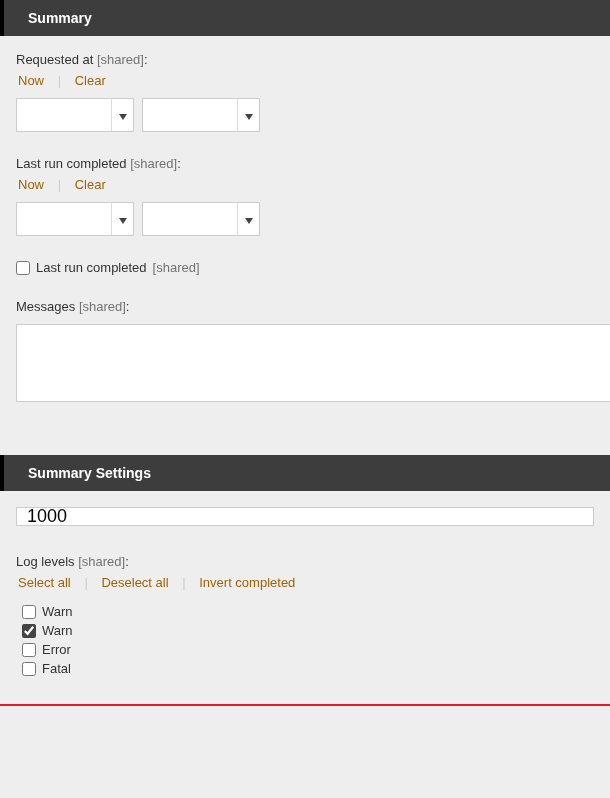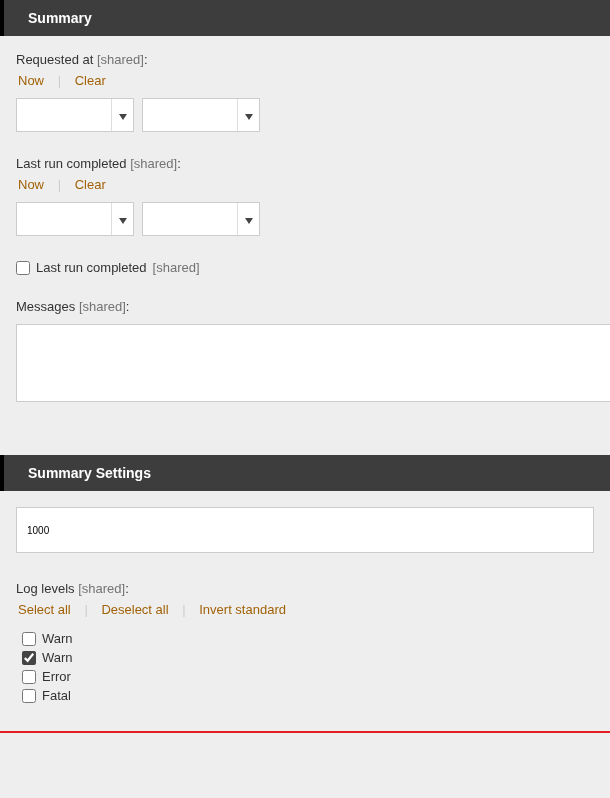--- a/index.html
+++ b/index.html
@@ -86,25 +86,25 @@
       margin-bottom: 24px;
     }
     .check-row input[type="checkbox"] {
       width: 14px;
       height: 14px;
       accent-color: #444;
       cursor: pointer;
     }
     .text-input {
       width: 100%;
-      height: 46px;
+      height: 19px;
       border: 1px solid #ccc;
       background: #fff;
       padding: 0 10px;
-      font-size: 10px;
+      font-size: 18px;
       outline: none;
     }
     .textarea {
       width: calc(100% + 16px);
       min-height: 78px;
       border: 1px solid #ccc;
       border-right: none;
       background: #fff;
       padding: 8px 10px;
       font-size: 13px;
@@ -224,21 +224,21 @@
 
   <div class="field-label mb-6">
     <span>Log levels</span>
     <span class="hint">[shared]</span>:
   </div>
   <div class="link-row mb-10">
     <a>Select all</a>
     <span class="link-sep">|</span>
     <a>Deselect all</a>
     <span class="link-sep">|</span>
-    <a>Invert standard</a>
+    <a>Invert completed</a>
   </div>
 
   <div class="loglevel-box">
     <div class="check-row">
       <input type="checkbox" style="">
       <span>Warn</span>
     </div>
     <div class="check-row">
       <input type="checkbox" checked="" style="">
       <span>Warn</span>

